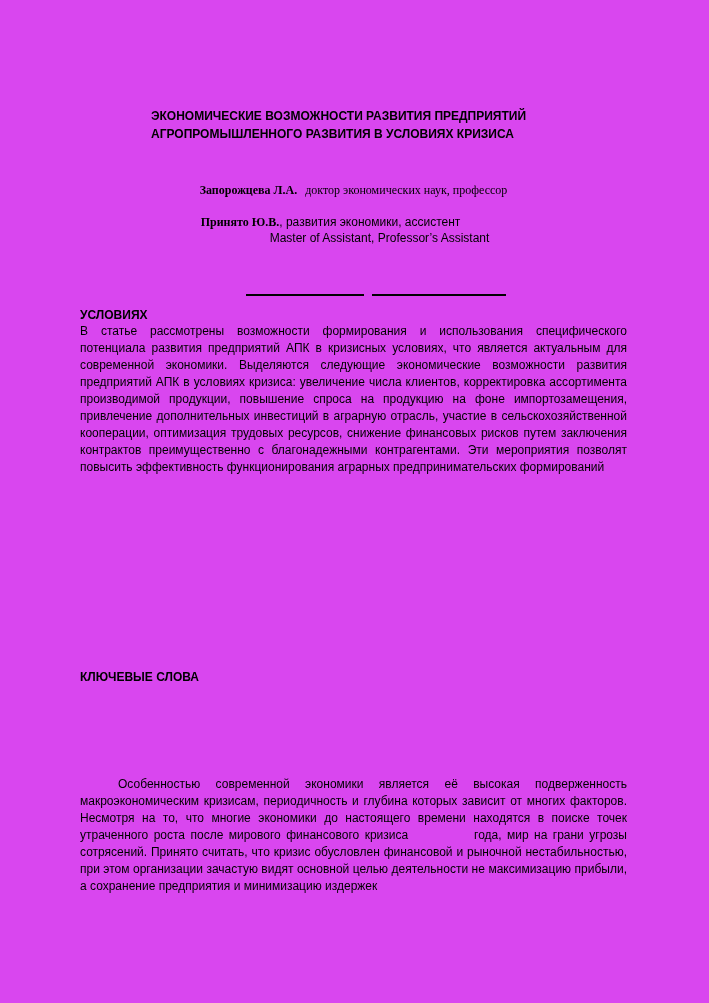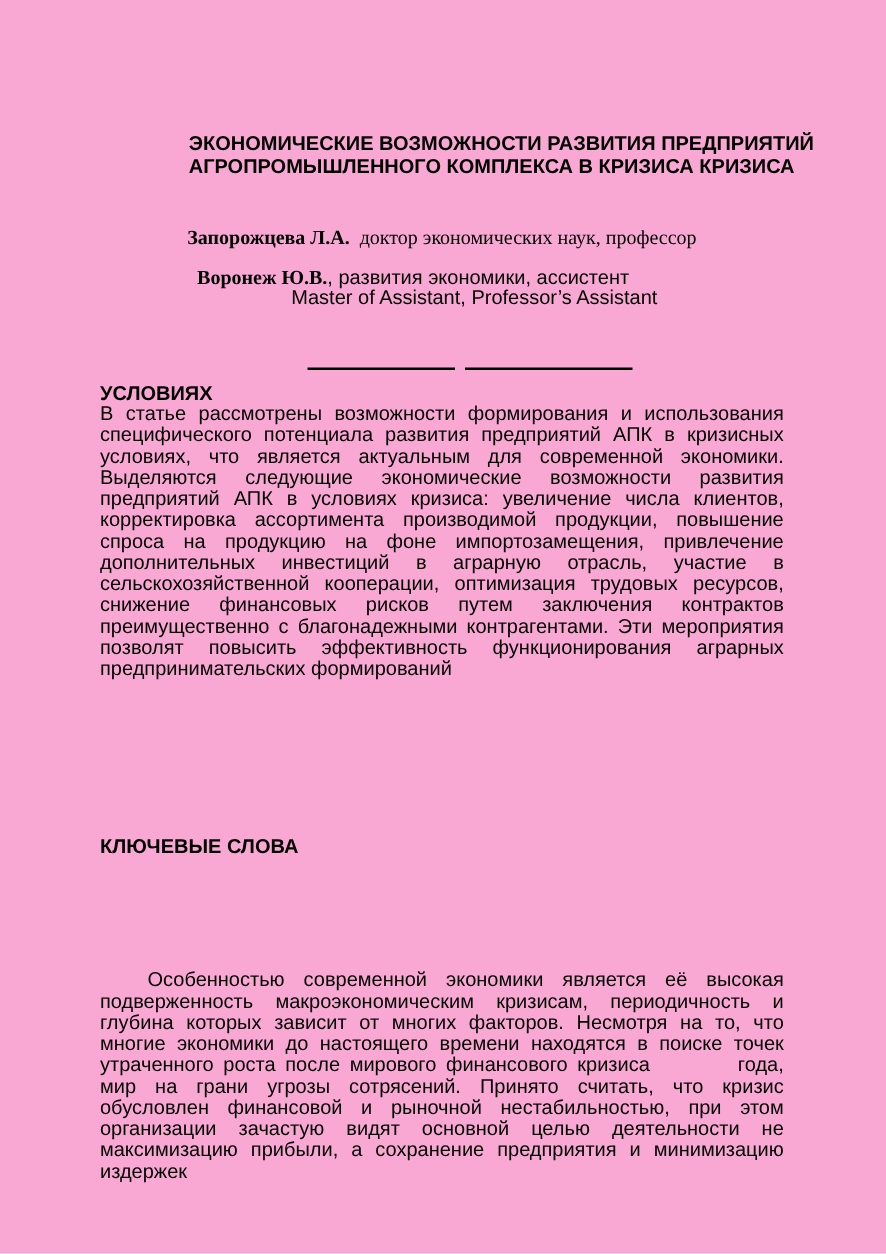--- a/index.html
+++ b/index.html
@@ -4,24 +4,24 @@
 <style>
   html, body {
     margin: 0;
     padding: 0;
     background: #ffffff;
   }
   .page {
     position: relative;
     width: 709px;
     height: 1003px;
-    background: #f9a8d4;
+    background: #d946ef;
     color: #000000;
     font-family: "Liberation Sans", sans-serif;
-    font-size: 16px;
+    font-size: 12px;
     line-height: 17px;
     overflow: hidden;
   }
   .abs { position: absolute; }
 
   .paper-title {
     left: 151px;
     top: 107px;
     width: 430px;
     font-weight: bold;
@@ -62,29 +62,29 @@
     height: 1px;
   }
 </style>
 </head>
 <body>
 
 <div class="page">
 
   <div class="abs paper-title">
     <div>ЭКОНОМИЧЕСКИЕ ВОЗМОЖНОСТИ РАЗВИТИЯ ПРЕДПРИЯТИЙ</div>
-    <div>АГРОПРОМЫШЛЕННОГО КОМПЛЕКСА В КРИЗИСА КРИЗИСА</div>
+    <div>АГРОПРОМЫШЛЕННОГО РАЗВИТИЯ В УСЛОВИЯХ КРИЗИСА</div>
   </div>
 
   <div class="abs author-line" style="top:182px;">
     <span class="author-name">Запорожцева Л.А.</span><span class="credentials-spaced">доктор экономических наук, профессор</span>
   </div>
 
   <div class="abs author-line" style="top:214px; left:57px;">
-    <span class="author-name">Воронеж Ю.В.</span><span>, развития экономики, ассистент</span>
+    <span class="author-name">Принято Ю.В.</span><span>, развития экономики, ассистент</span>
   </div>
 
   <div class="abs author-line" style="top:230px; left:106px;">Master of Assistant, Professor’s Assistant</div>
 
 
   <div class="abs sig-line" style="left:246px; width:118px;"></div>
   <div class="abs sig-line" style="left:372px; width:134px;"></div>
 
   <div class="abs section-heading" style="top:307px;">УСЛОВИЯХ</div>
   <div class="abs section-text" style="top:323px;">В статье рассмотрены возможности формирования и использования специфического потенциала развития предприятий АПК в кризисных условиях, что является актуальным для современной экономики. Выделяются следующие экономические возможности развития предприятий АПК в условиях кризиса: увеличение числа клиентов, корректировка ассортимента производимой продукции, повышение спроса на продукцию на фоне импортозамещения, привлечение дополнительных инвестиций в аграрную отрасль, участие в сельскохозяйственной кооперации, оптимизация трудовых ресурсов, снижение финансовых рисков путем заключения контрактов преимущественно с благонадежными контрагентами. Эти мероприятия позволят повысить эффективность функционирования аграрных предпринимательских формирований</div>

